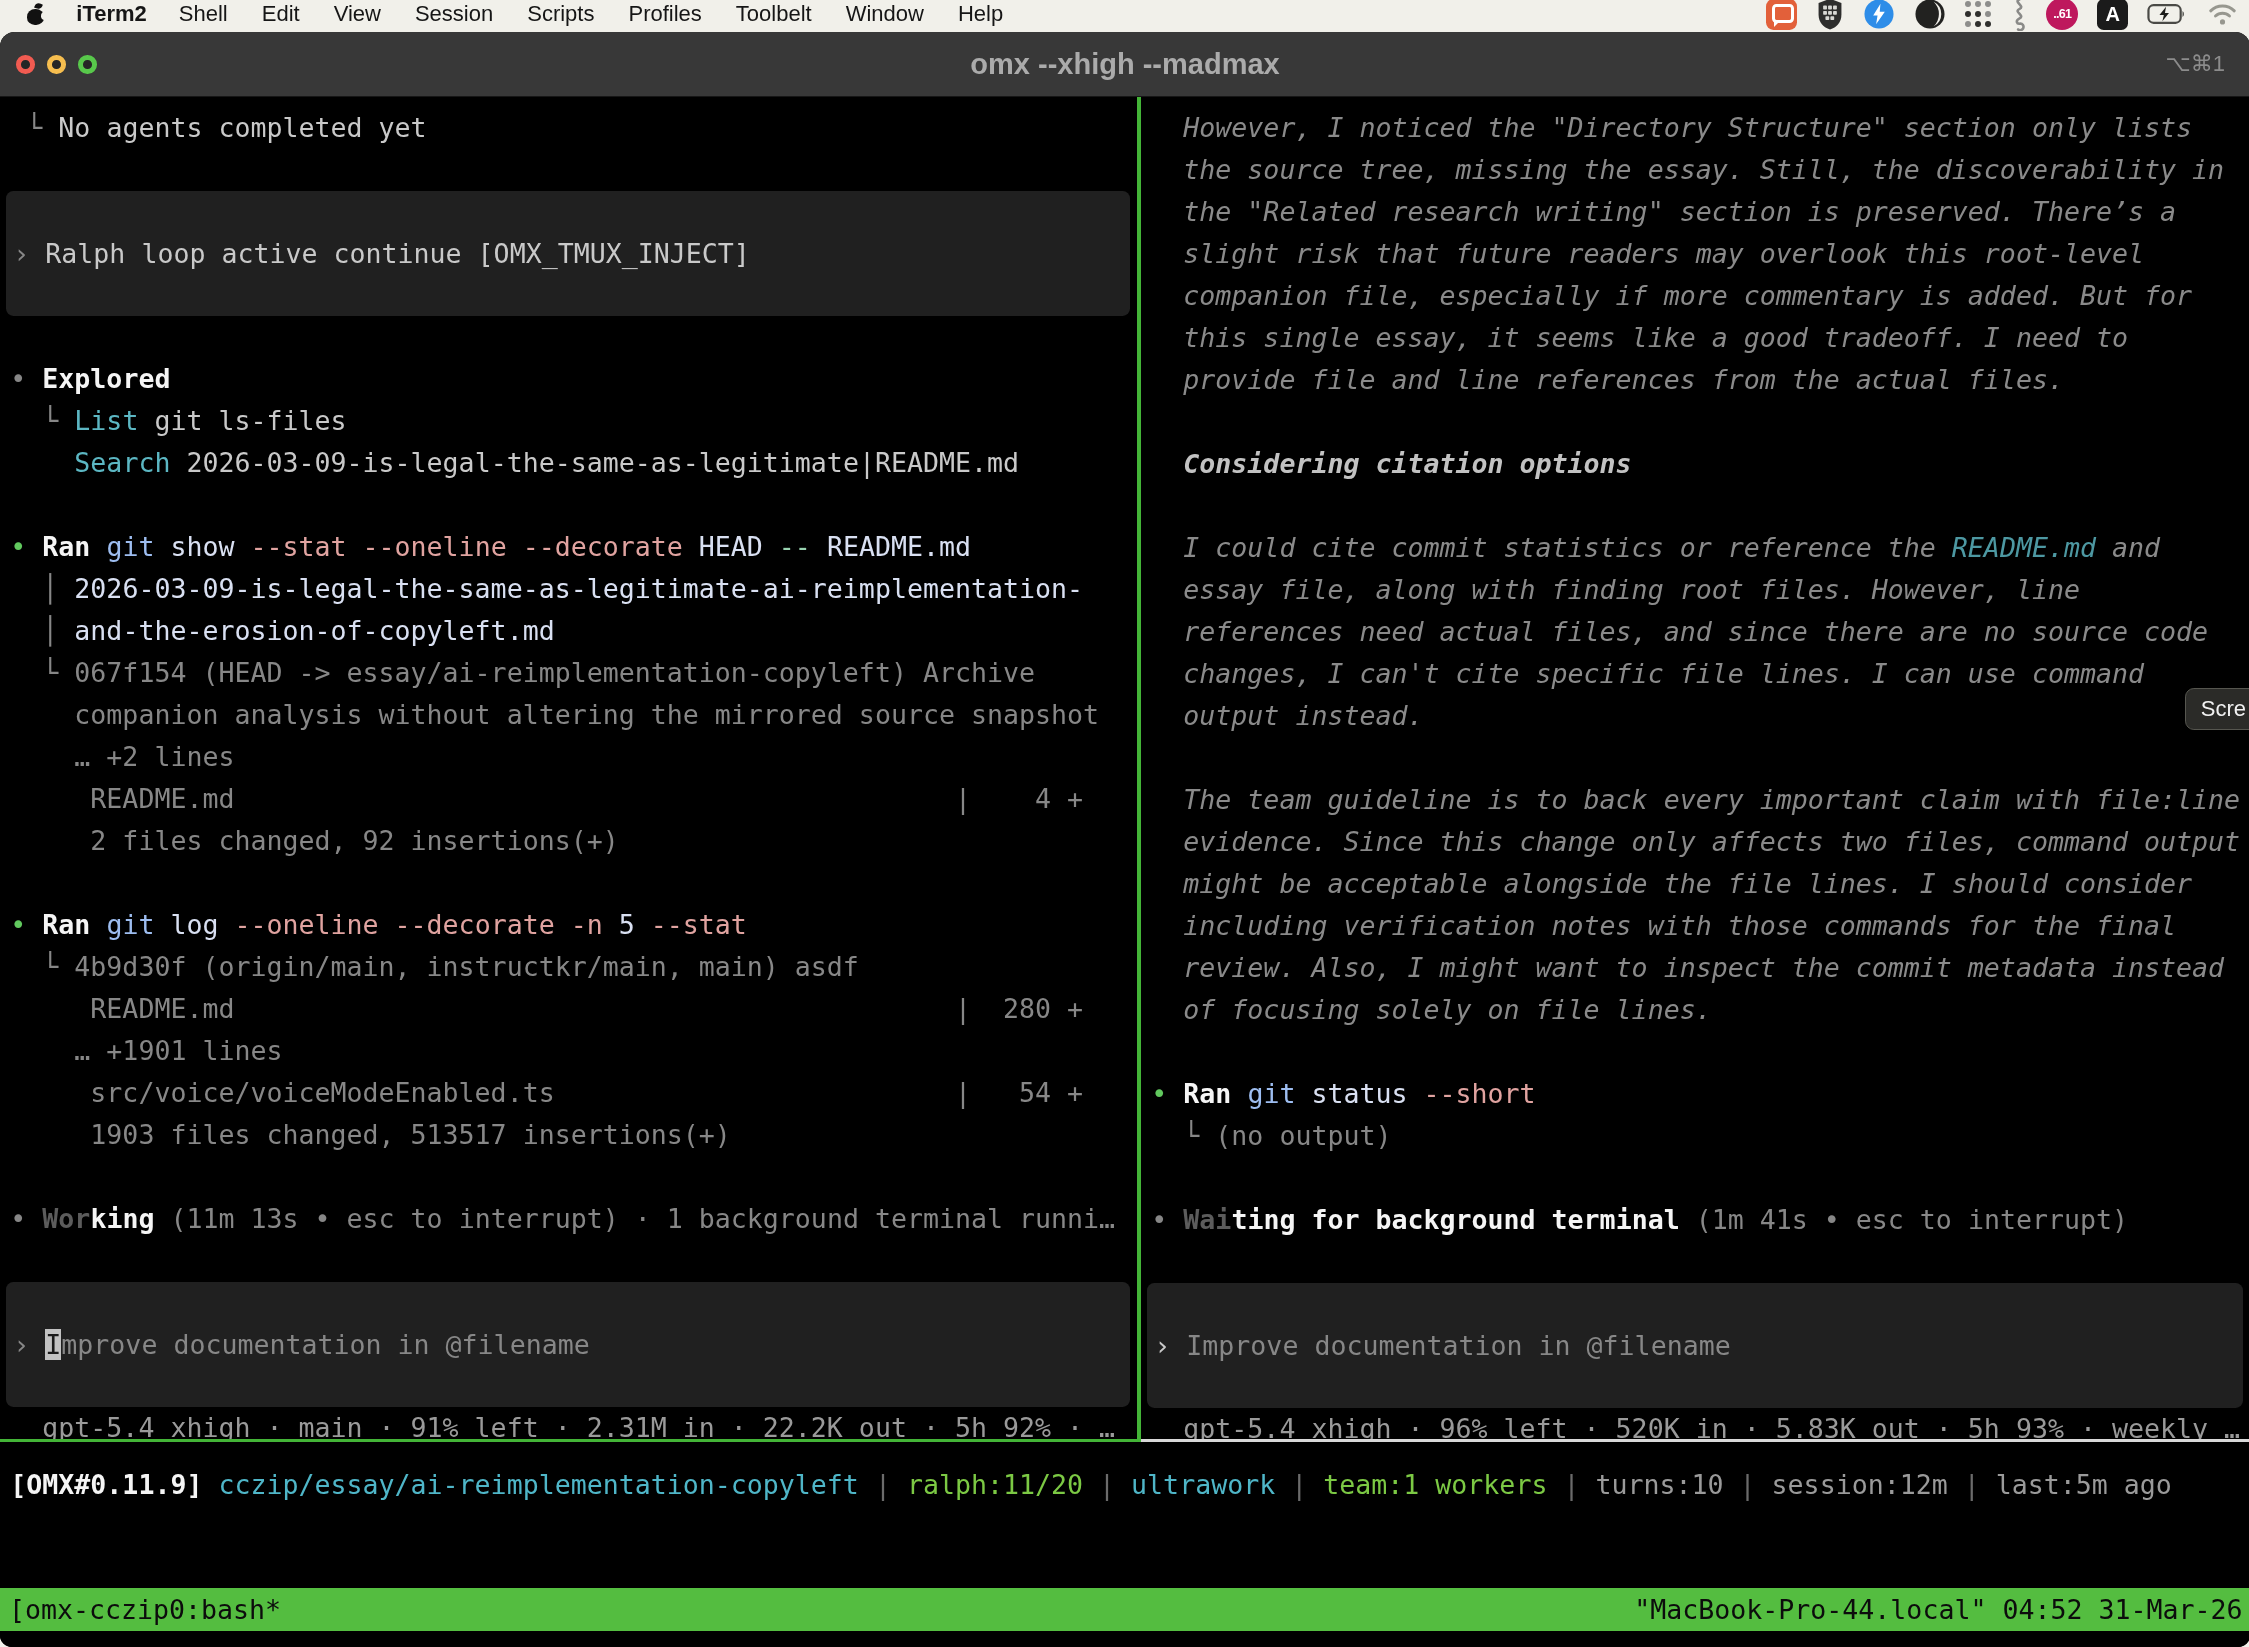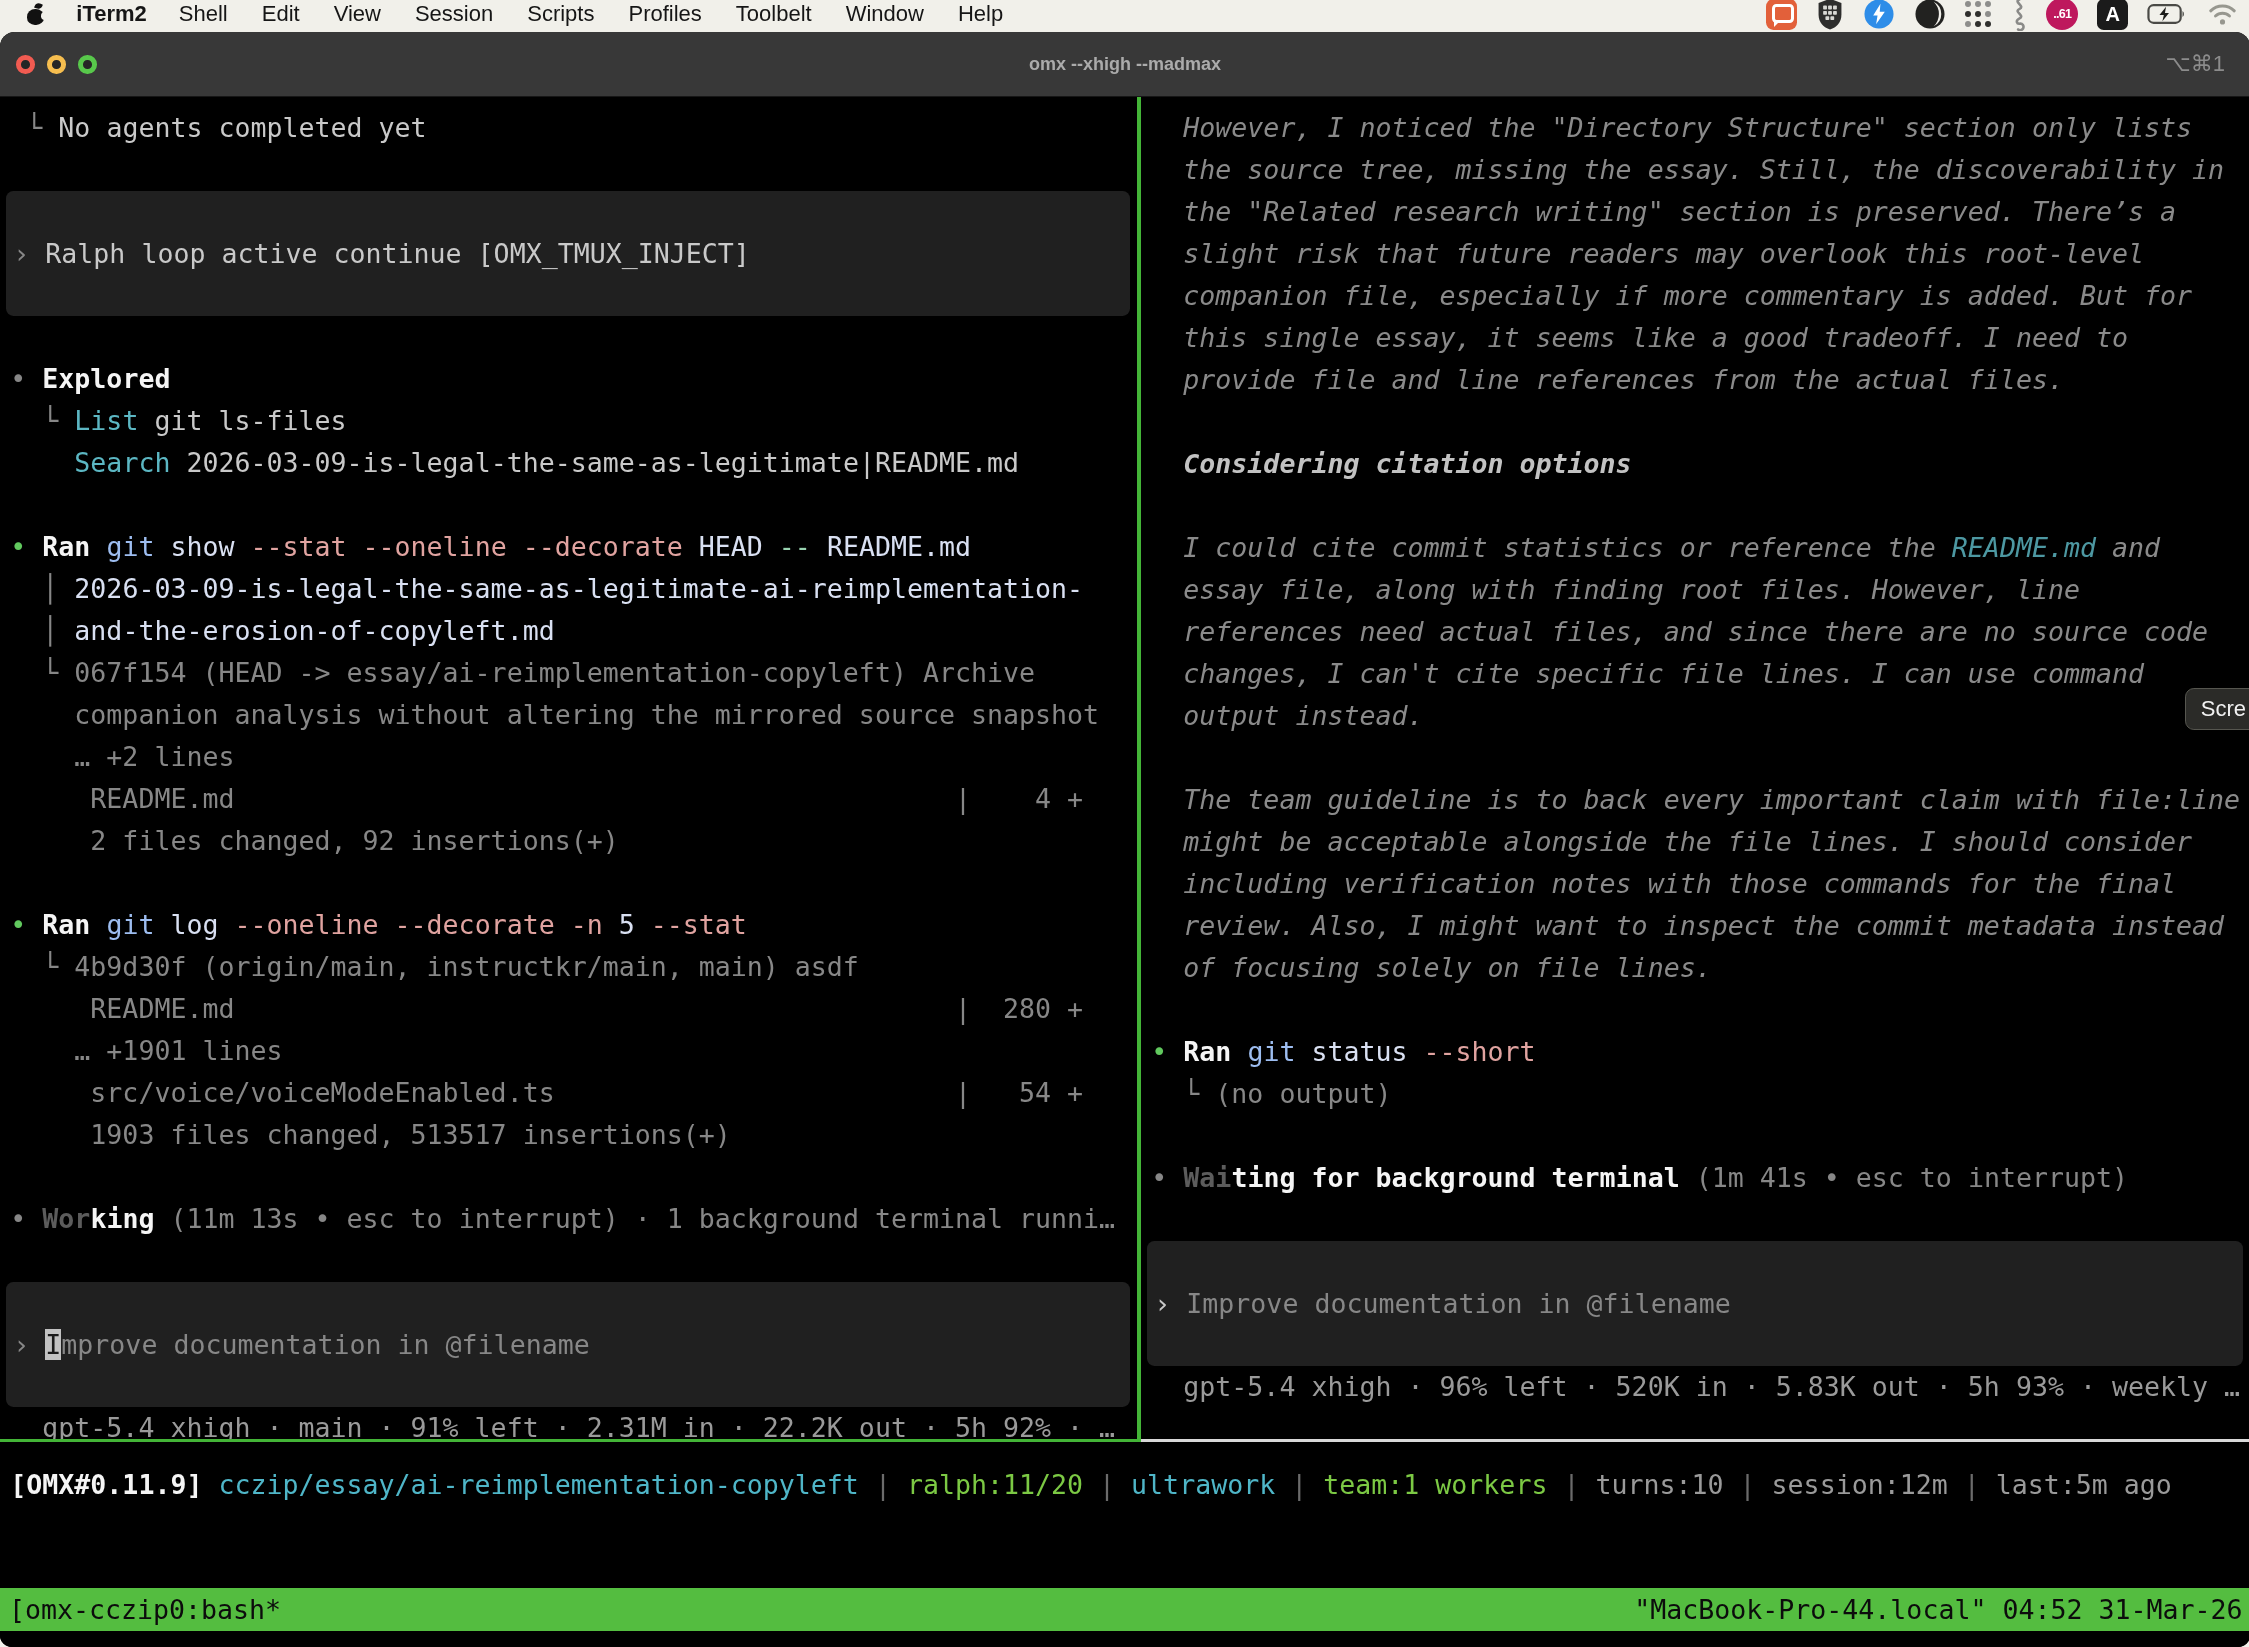--- a/index.html
+++ b/index.html
@@ -22,21 +22,21 @@
   .ic-msg .tail{position:absolute;left:7.4px;bottom:3px;width:0;height:0;border-left:6.6px solid #fff;border-bottom:6.6px solid transparent;}
   .ic-dark-circle{width:32px;height:32px;border-radius:50%;background:#be185d;color:#fff;font-size:12.5px;font-weight:bold;letter-spacing:-0.7px;display:flex;align-items:center;justify-content:center;}
   .ic-a{width:31px;height:31px;border-radius:6.6px;background:#1b1b1b;color:#fff;font-size:20px;font-weight:bold;display:flex;align-items:center;justify-content:center;}
   .dots{display:grid;grid-template-columns:repeat(3,5.9px);grid-gap:3.7px;}
   .dots i{width:5.9px;height:5.9px;border-radius:50%;display:block;}
   .dots i.l{background:#8e8e8c;} .dots i.d{background:#2f2f2d;}
 
   
   .window{position:absolute;top:32px;left:0;width:2250px;height:1615px;background:#000;border-radius:14.8px 14.8px 11.8px 11.8px;overflow:hidden;}
   .titlebar{height:65px;background:#383838;position:relative;display:flex;align-items:center;justify-content:center;border-bottom:0.7px solid #161616;box-sizing:border-box;}
-  .tb-title{color:#ababab;font-size:18px;font-weight:600;}
+  .tb-title{color:#ababab;font-size:29px;font-weight:600;}
   .lights{position:absolute;left:16px;top:0;height:65px;display:flex;align-items:center;gap:12.5px;}
   .light{width:18.5px;height:18.5px;border-radius:50%;background:#262626;box-sizing:border-box;border:5.2px solid;}
   .light.red{border-color:#f15b51;}
   .light.yellow{border-color:#f6be4f;}
   .light.green{border-color:#58c84b;}
   .tb-shortcut{position:absolute;right:25px;color:#8c8c8c;font-size:22px;font-family:"Liberation Sans","DejaVu Sans",sans-serif;}
 
   
   .term{position:absolute;top:65px;left:0;right:0;bottom:0;background:#000;font-family:"DejaVu Sans Mono",monospace;font-size:26.6px;}
   .pane{position:absolute;top:0;padding-top:10px;overflow:hidden;box-sizing:border-box;}
@@ -224,20 +224,21 @@
         <div class="trow"></div>
         <div class="trow"><span class="s-ih">  Considering citation options</span></div>
         <div class="trow"></div>
         <div class="trow"><span class="s-ig">  I could cite commit statistics or reference the </span><span class="s-it">README.md</span><span class="s-ig"> and</span></div>
         <div class="trow"><span class="s-ig">  essay file, along with finding root files. However, line</span></div>
         <div class="trow"><span class="s-ig">  references need actual files, and since there are no source code</span></div>
         <div class="trow"><span class="s-ig">  changes, I can't cite specific file lines. I can use command</span></div>
         <div class="trow"><span class="s-ig">  output instead.</span></div>
         <div class="trow"></div>
         <div class="trow"><span class="s-ig">  The team guideline is to back every important claim with file:line</span></div>
+        <div class="trow"><span class="s-ig">  evidence. Since this change only affects two files, command output</span></div>
         <div class="trow"><span class="s-ig">  might be acceptable alongside the file lines. I should consider</span></div>
         <div class="trow"><span class="s-ig">  including verification notes with those commands for the final</span></div>
         <div class="trow"><span class="s-ig">  review. Also, I might want to inspect the commit metadata instead</span></div>
         <div class="trow"><span class="s-ig">  of focusing solely on file lines.</span></div>
         <div class="trow"></div>
         <div class="trow"><span class="s-gb">• </span><span class="s-bw">Ran </span><span class="s-bl">git </span><span class="s-lv">status </span><span class="s-pk">--short</span></div>
         <div class="trow"><span class="s-g">  └ (no output)</span></div>
         <div class="trow"></div>
         <div class="trow"><span class="s-g">• </span><span class="s-bd">Wai</span><span class="s-bw">ting for background terminal</span><span class="s-g"> (1m 41s • esc to interrupt)</span></div>
         <div class="trow"></div>

